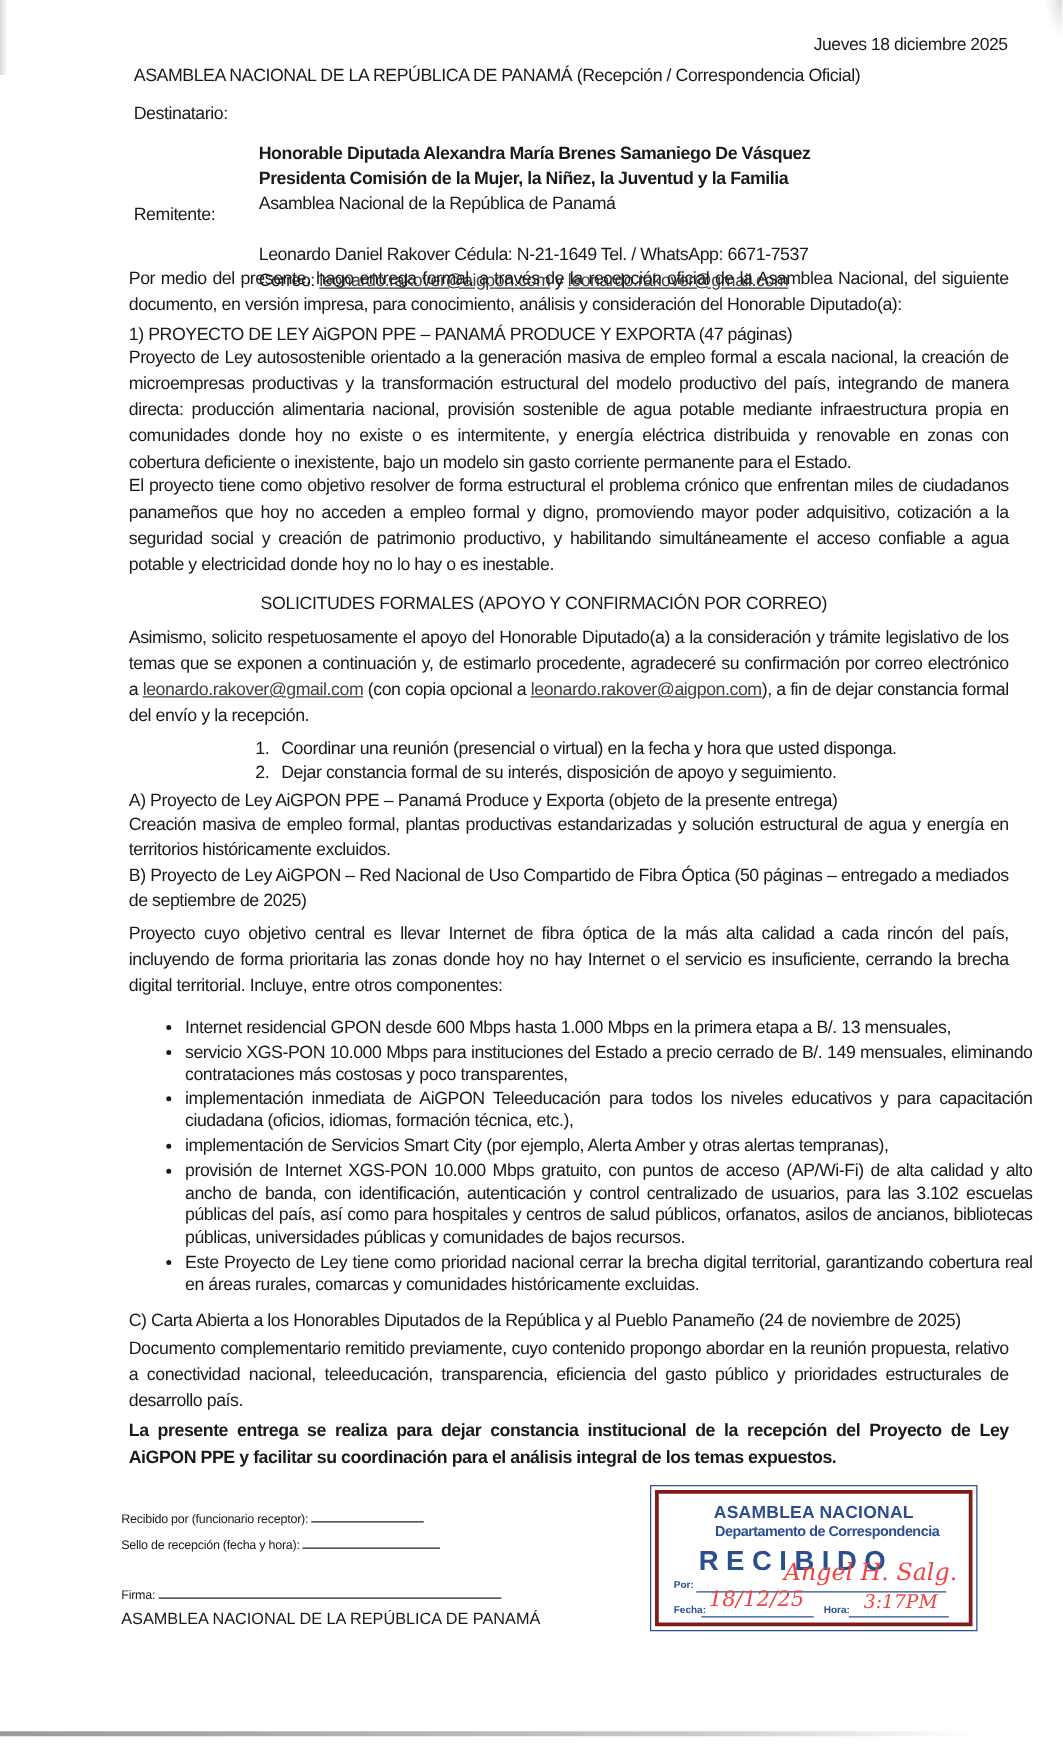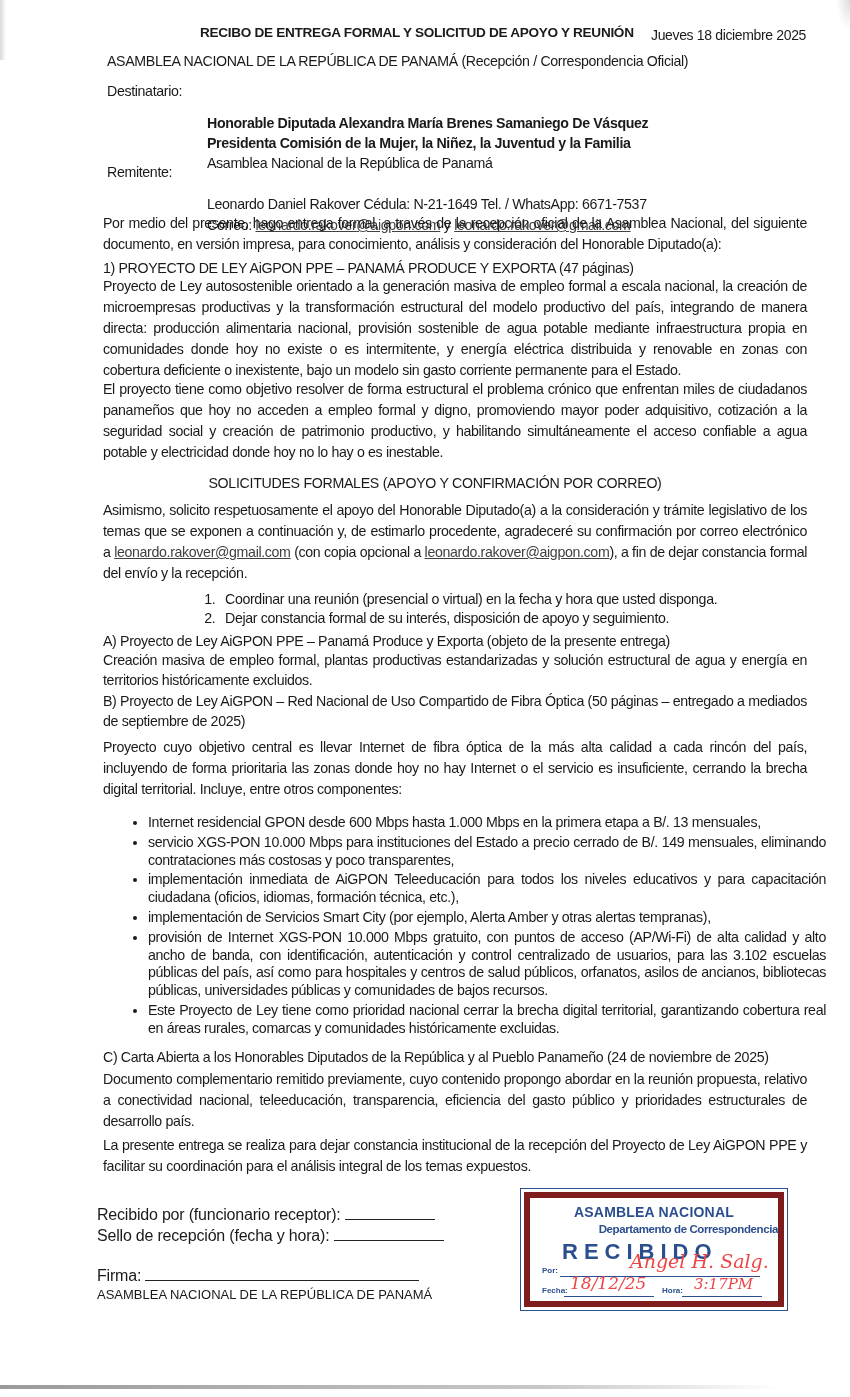--- a/index.html
+++ b/index.html
@@ -24,49 +24,48 @@
   .val { left:207px;margin-top:32px; }
   .para { position:absolute; left:103px; width:704px; font-size:14.2px; line-height:21px;
           text-align:justify; letter-spacing:-0.35px; }
   .para span.hl, a.link { color:#404040; text-decoration:underline; }
   .center { position:absolute; left:0; width:850px; text-align:center; font-size:14.2px; letter-spacing:-0.3px; }
   ol.req { position:absolute; left:197px; top:590px; margin:0; padding-left:22px; font-size:14.2px; line-height:19px; letter-spacing:-0.35px; }
   ol.req li { padding-left:6px; }
   ul.bul { position:absolute; left:128px; top:814px; width:678px; margin:0; padding-left:20px;
            font-size:14.2px; line-height:17.8px; letter-spacing:-0.35px; text-align:justify; }
   ul.bul li { margin-bottom:2px; }
-  .sig { position:absolute; left:97px; font-size:16px; line-height:20.5px; letter-spacing:-0.2px; }
+  .sig { position:absolute; left:97px; font-size:10px; line-height:20.5px; letter-spacing:-0.2px; }
   .sig .line { display:inline-block; border-bottom:1px solid #222; height:12px; vertical-align:baseline; }
   .sig-org { position:absolute; left:97px; top:1287px; font-size:13px; letter-spacing:0; }
 
   .stamp { position:absolute; left:524px; top:1192px; width:248px; height:103px;
-           border:6px solid #7f1d1d; outline:1px solid #2b4f8e; outline-offset:3px; color:#2b4f8e; }
+           border:3px solid #7f1d1d; outline:1px solid #2b4f8e; outline-offset:3px; color:#2b4f8e; }
   .stamp .s1 { position:absolute; left:0; width:100%; top:6px; text-align:center; font-weight:bold; font-size:14px; letter-spacing:0.2px; }
-  .stamp .s2 { position:absolute; left:0; width:100%; top:25px; text-align:right; font-weight:bold; font-size:11.5px; letter-spacing:-0.4px; }
+  .stamp .s2 { position:absolute; left:0; width:100%; top:25px; text-align:left; font-weight:bold; font-size:11.5px; letter-spacing:-0.4px;padding-left:45px; }
   .stamp .s3 { position:absolute; left:0; width:100%; top:41px; text-align:left; font-weight:bold; font-size:22px; letter-spacing:6px;margin-left:32px; }
   .stamp .s4 { position:absolute; left:12px; top:68px; font-size:8px; font-weight:bold; }
   .stamp .s4line { position:absolute; left:30px; top:78px; width:200px; border-bottom:1px solid #2b4f8e; }
   .stamp .s5 { position:absolute; left:12px; top:88px; font-size:8px; font-weight:bold; }
   .stamp .s5line { position:absolute; left:34px; top:98px; width:90px; border-bottom:1px solid #2b4f8e; }
   .stamp .s6 { position:absolute; left:132px; top:88px; font-size:8px; font-weight:bold; }
   .stamp .s6line { position:absolute; left:152px; top:98px; width:80px; border-bottom:1px solid #2b4f8e; }
   .hw { position:absolute; font-family:"DejaVu Serif", serif; font-style:italic; color:#ef4444; }
   .hw1 { left:100px; top:52px; font-size:19px; }
   .hw2 { left:40px; top:75px; font-size:17px; }
   .hw3 { left:164px; top:77px; font-size:15px; }
 </style>
 </head>
 <body>
 
 <div class="page">
   <div class="edge-left"></div>
   <div class="edge-right"></div>
   <div class="edge-bottom"></div>
 
-  <div class="t title">RECIBO DE ENTREGA FORMAL Y SOLICITUD DE APOYO Y REUNIÓN</div>
   <div class="t date">Jueves 18 diciembre 2025</div>
   <div class="t org">ASAMBLEA NACIONAL DE LA REPÚBLICA DE PANAMÁ  (Recepción / Correspondencia Oficial)</div>
 
   <div class="t lab" style="top:82px;">Destinatario:</div>
   <div class="t val b" style="top:82px;">Honorable Diputada Alexandra María Brenes Samaniego De Vásquez</div>
   <div class="t val b" style="top:102px;">Presidenta Comisión de la Mujer, la Niñez, la Juventud y la Familia</div>
   <div class="t val" style="top:122px;">Asamblea Nacional de la República de Panamá</div>
 
   <div class="t lab" style="top:163px;">Remitente:</div>
   <div class="t val" style="top:163px;">Leonardo Daniel Rakover Cédula: N-21-1649    Tel. / WhatsApp: 6671-7537</div>
@@ -103,21 +102,21 @@
     <li>Internet residencial GPON desde 600 Mbps hasta 1.000 Mbps en la primera etapa a B/. 13 mensuales,</li>
     <li>servicio XGS-PON 10.000 Mbps para instituciones del Estado a precio cerrado de B/. 149 mensuales, eliminando contrataciones más costosas y poco transparentes,</li>
     <li>implementación inmediata de AiGPON Teleeducación para todos los niveles educativos y para capacitación ciudadana (oficios, idiomas, formación técnica, etc.),</li>
     <li>implementación de Servicios Smart City (por ejemplo, Alerta Amber y otras alertas tempranas),</li>
     <li>provisión de Internet XGS-PON 10.000 Mbps gratuito, con puntos de acceso (AP/Wi-Fi) de alta calidad y alto ancho de banda, con identificación, autenticación y control centralizado de usuarios, para las 3.102 escuelas públicas del país, así como para hospitales y centros de salud públicos, orfanatos, asilos de ancianos, bibliotecas públicas, universidades públicas y comunidades de bajos recursos.</li>
     <li>Este Proyecto de Ley tiene como prioridad nacional cerrar la brecha digital territorial, garantizando cobertura real en áreas rurales, comarcas y comunidades históricamente excluidas.</li>
   </ul>
 
   <div class="t" style="left:103px; top:1048px;">C) Carta Abierta a los Honorables Diputados de la República y al Pueblo Panameño  (24 de noviembre de 2025)</div>
   <div class="para" style="top:1069px;">Documento complementario remitido previamente, cuyo contenido propongo abordar en la reunión propuesta, relativo a conectividad nacional, teleeducación, transparencia, eficiencia del gasto público y prioridades estructurales de desarrollo país.</div>
-  <div class="para" style="top:1135px;">La presente entrega se realiza para dejar constancia institucional de la recepción del Proyecto de Ley AiGPON PPE y facilitar su coordinación para el análisis integral de los temas expuestos.</div>
+  <div class="para" style="top:1135px;font-weight:bold;">La presente entrega se realiza para dejar constancia institucional de la recepción del Proyecto de Ley AiGPON PPE y facilitar su coordinación para el análisis integral de los temas expuestos.</div>
 
   <div class="sig" style="top:1205px;">
     <span>Recibido por (funcionario receptor):</span>
     <span class="line" style="width:90px;"></span>
   </div>
   <div class="sig" style="top:1226px;">
     <span>Sello de recepción (fecha y hora):</span>
     <span class="line" style="width:110px;"></span>
   </div>
   <div class="sig" style="top:1266px;text-align:center;">

